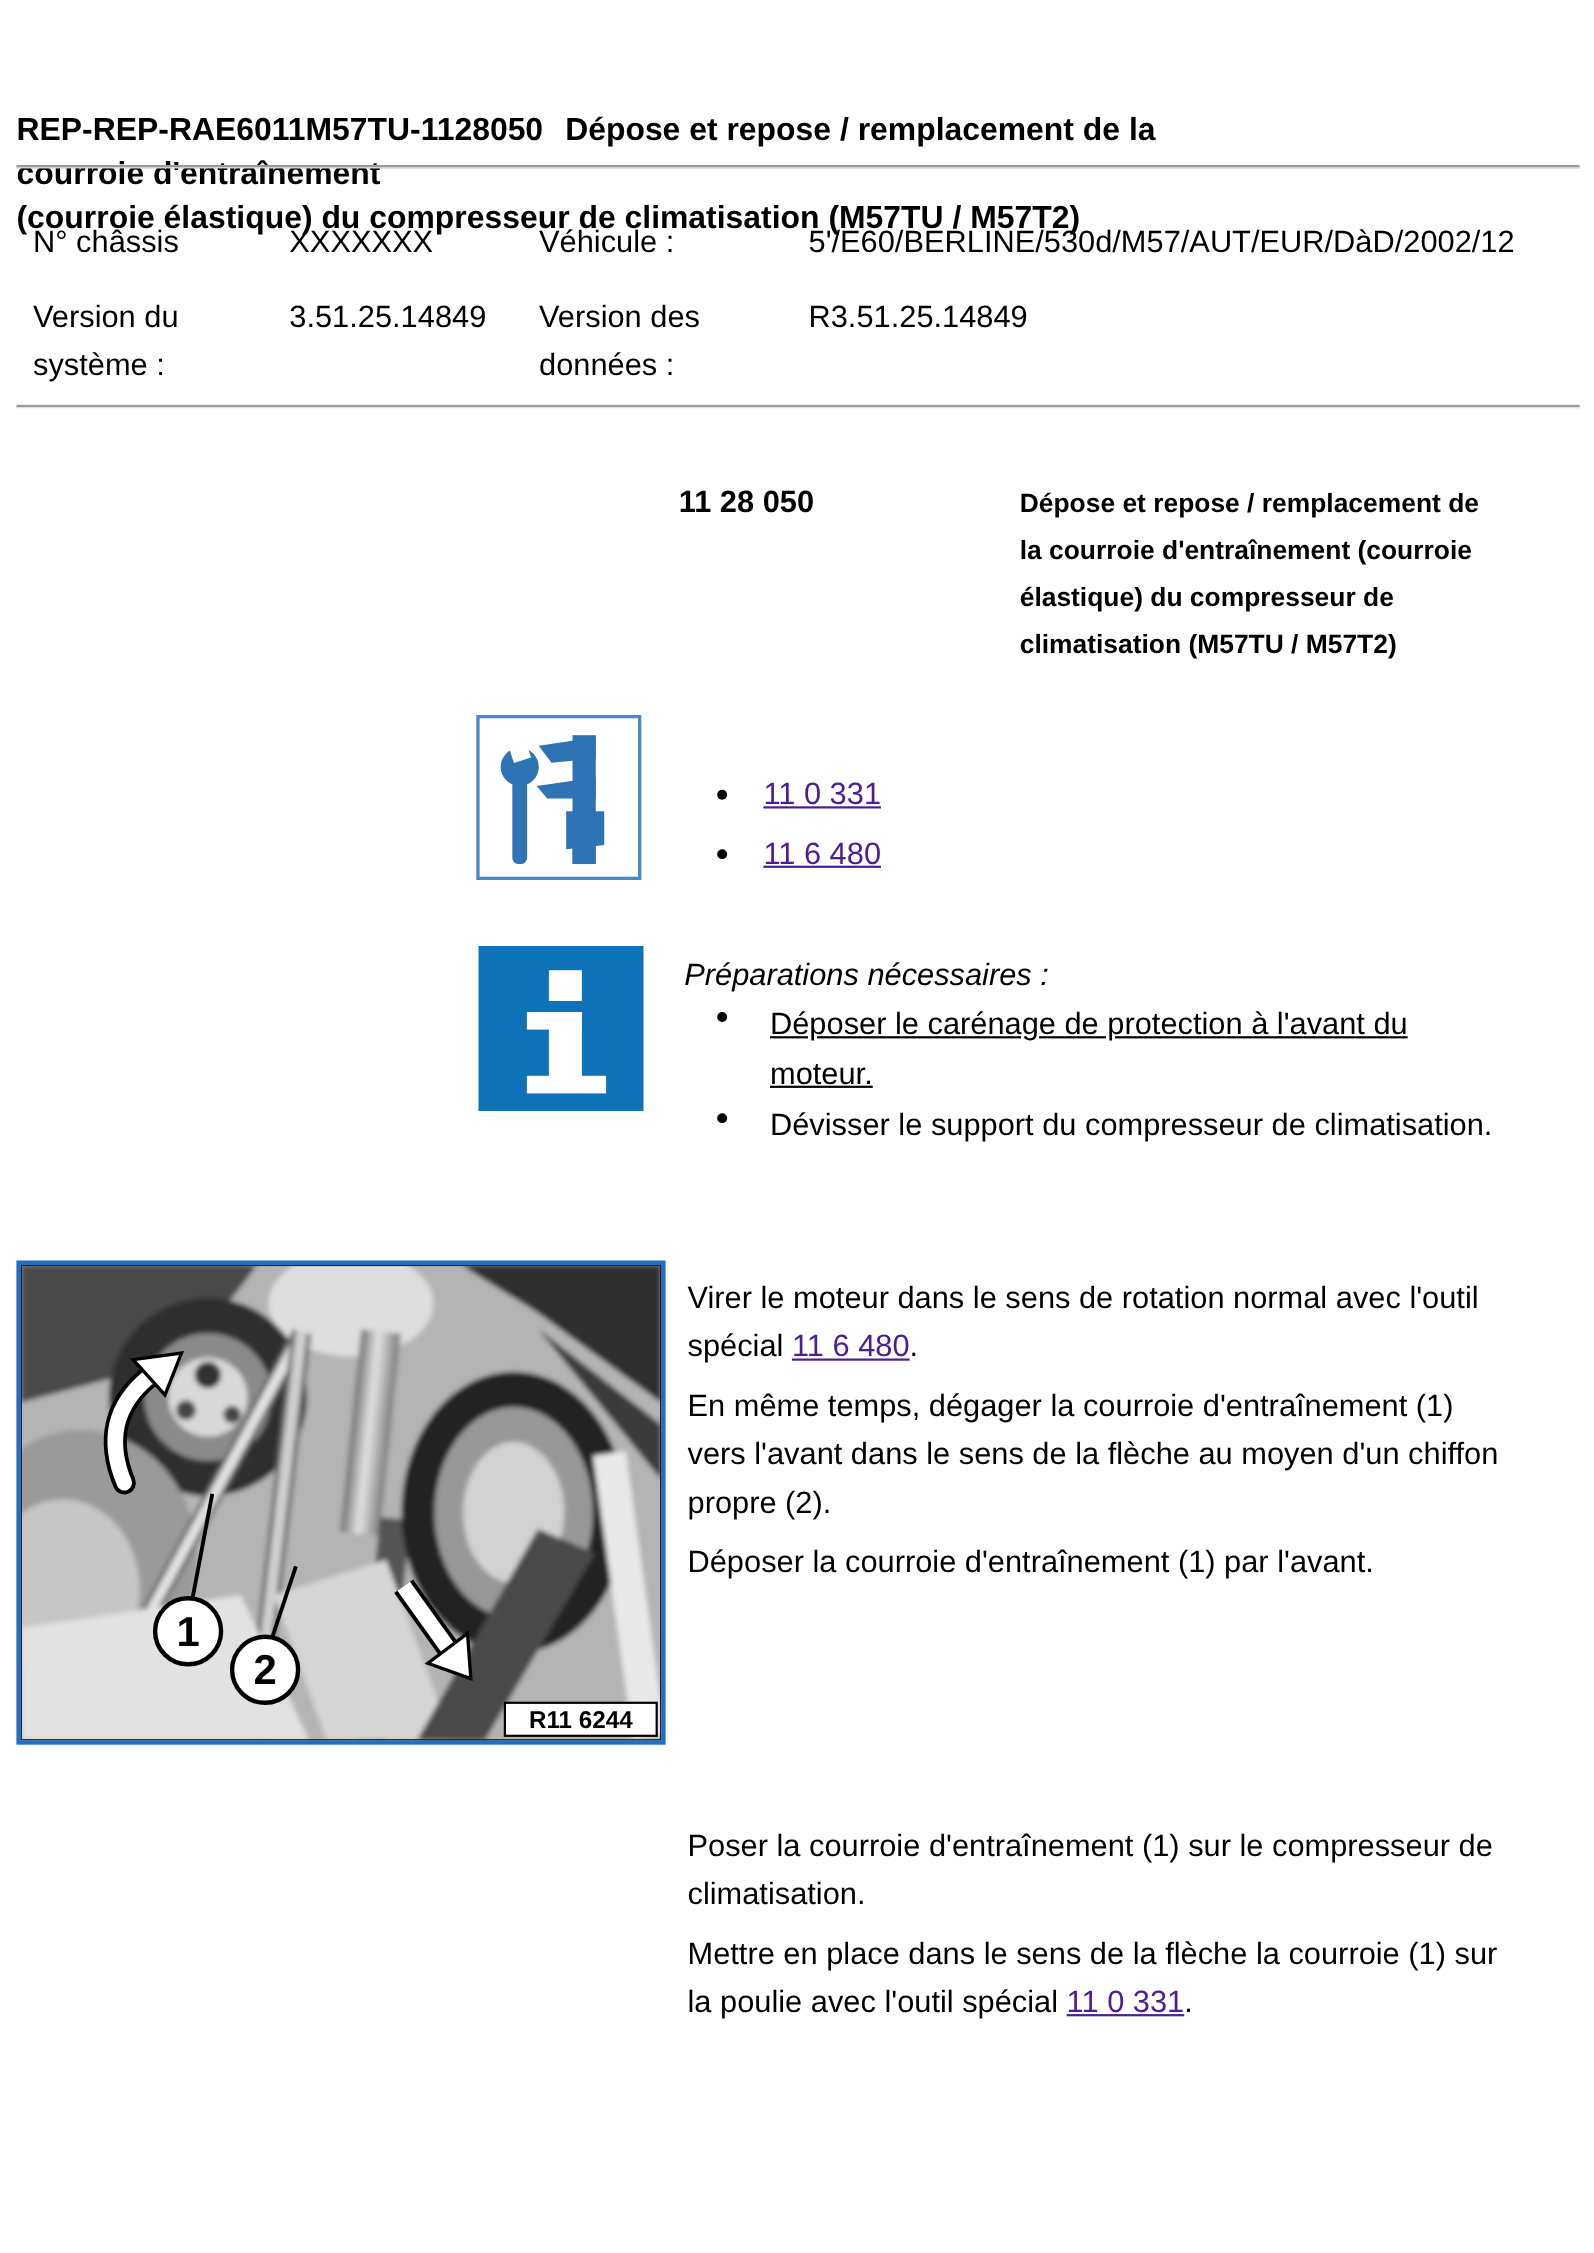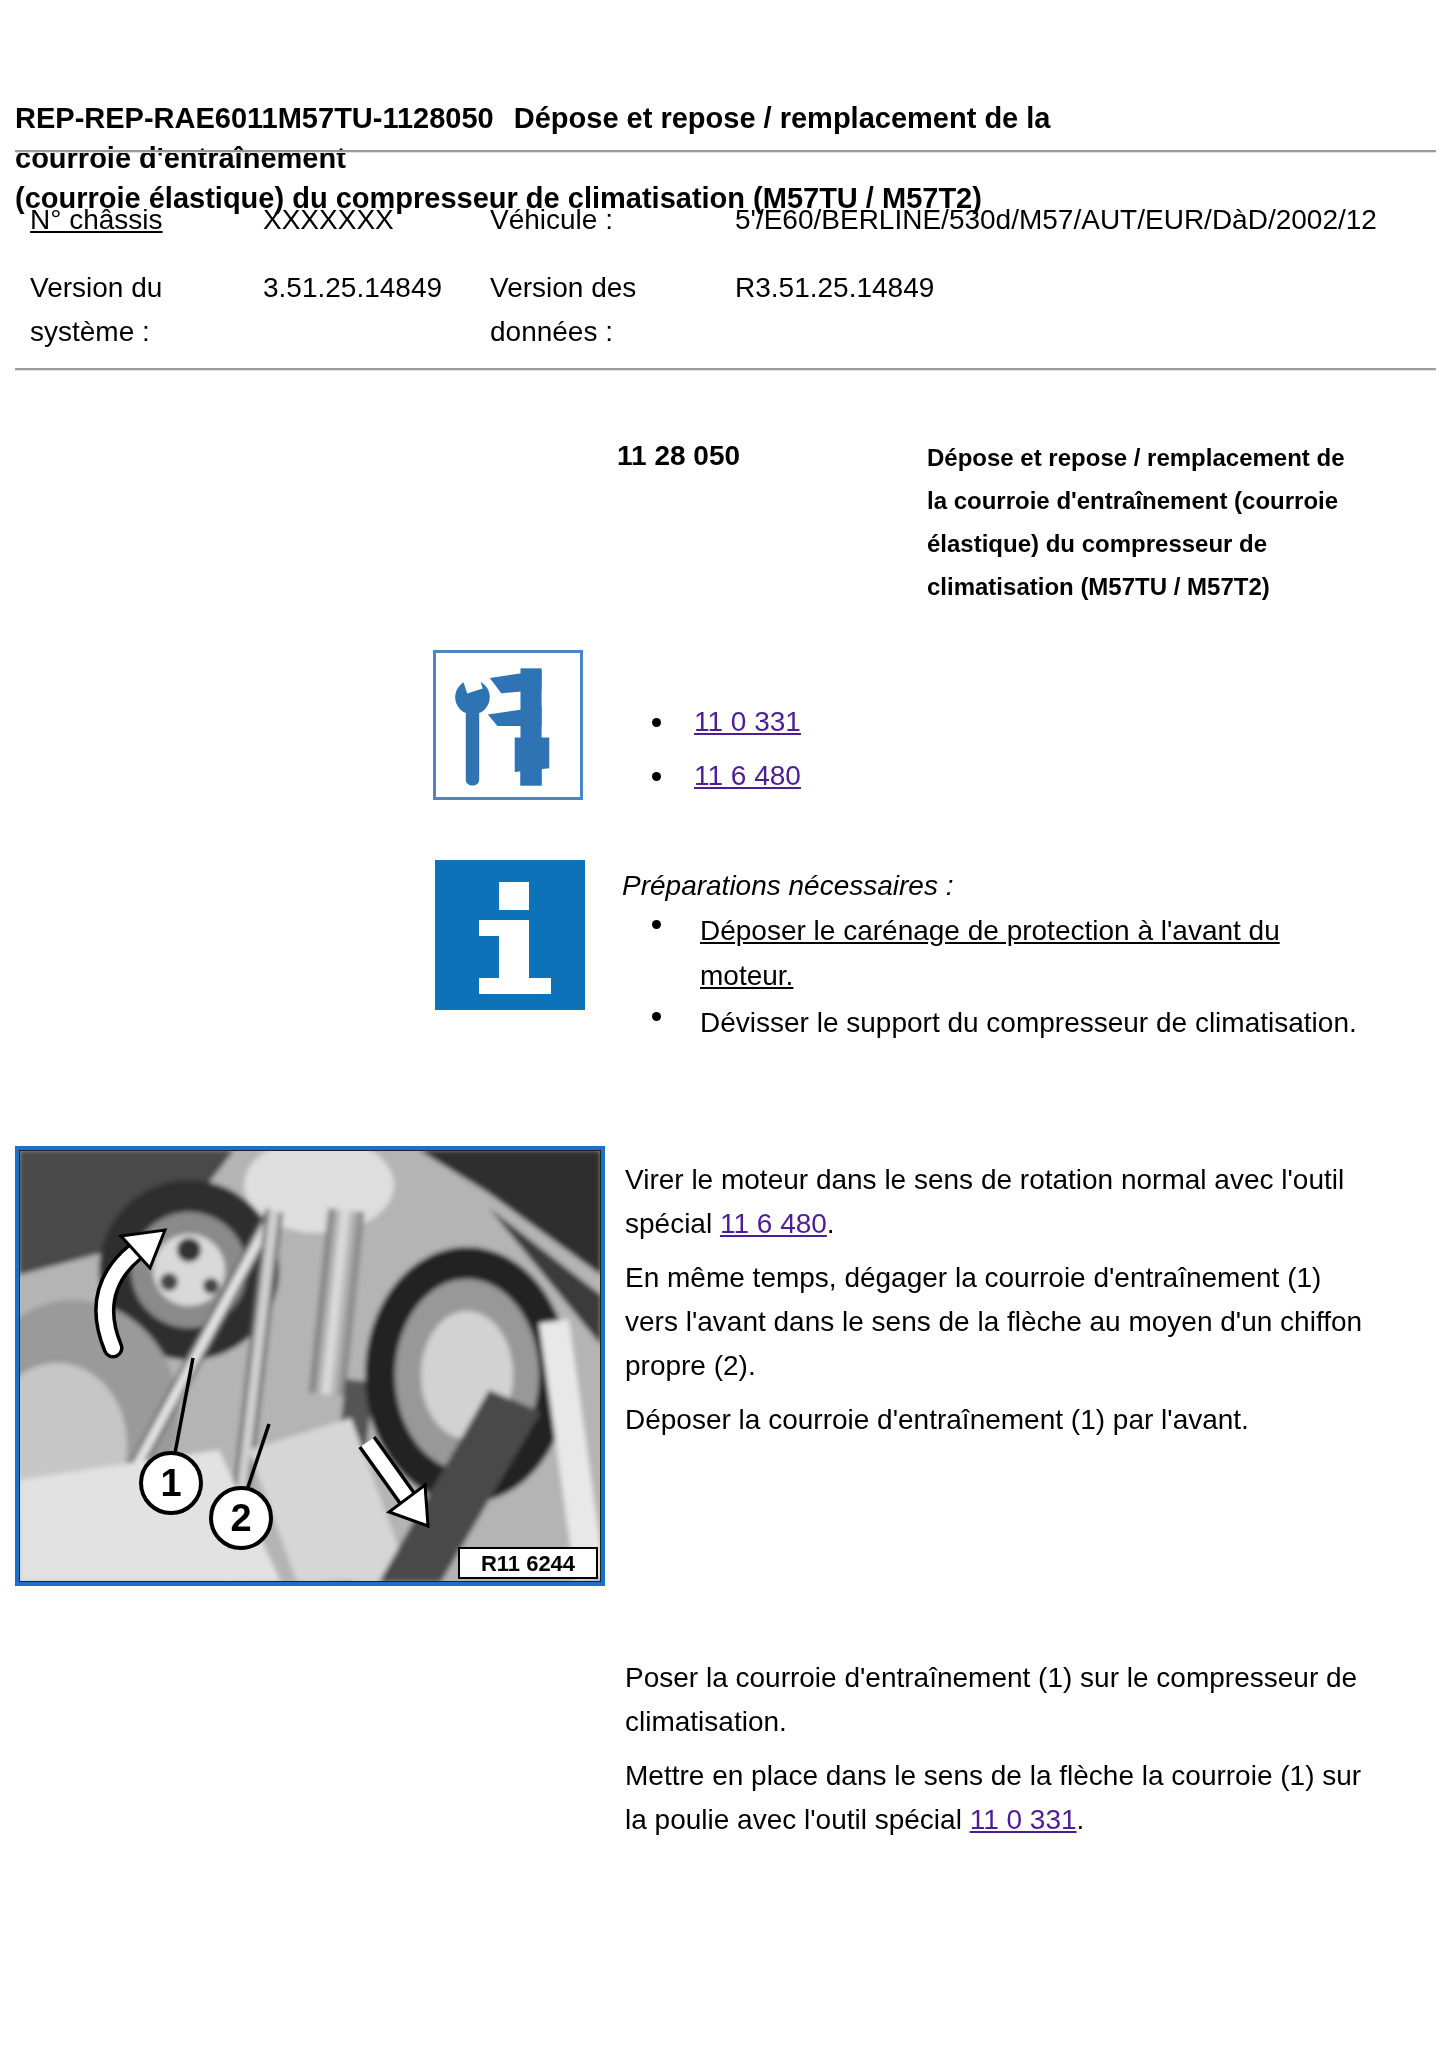--- a/index.html
+++ b/index.html
@@ -31,21 +31,21 @@
 
 <div id="page">
 
   <div class="abs title" style="left:15px;top:56px;width:1100px;margin-top:42px;">
     <div><span>REP-REP-RAE6011M57TU-1128050</span><span class="code-gap"></span><span>Dépose et repose / remplacement de la courroie d'entraînement</span></div>
     <div>(courroie élastique) du compresseur de climatisation (M57TU / M57T2)</div>
   </div>
 
   <div class="abs hr" style="left:15px;top:150px;width:1421px;"></div>
 
-  <div class="abs cell-label" style="left:30px;top:198px;text-decoration:underline;">N° châssis</div>
+  <div class="abs cell-label" style="left:30px;top:198px;">N° châssis</div>
   <div class="abs cell-value" style="left:263px;top:198px;">XXXXXXX</div>
   <div class="abs cell-label" style="left:490px;top:198px;">Véhicule :</div>
   <div class="abs cell-value" style="left:735px;top:198px;">5'/E60/BERLINE/530d/M57/AUT/EUR/DàD/2002/12</div>
 
   <div class="abs cell-label" style="left:30px;top:266px;">Version du
 système :</div>
   <div class="abs cell-value" style="left:263px;top:266px;">3.51.25.14849</div>
   <div class="abs cell-label" style="left:490px;top:266px;">Version des
 données :</div>
   <div class="abs cell-value" style="left:735px;top:266px;">R3.51.25.14849</div>

